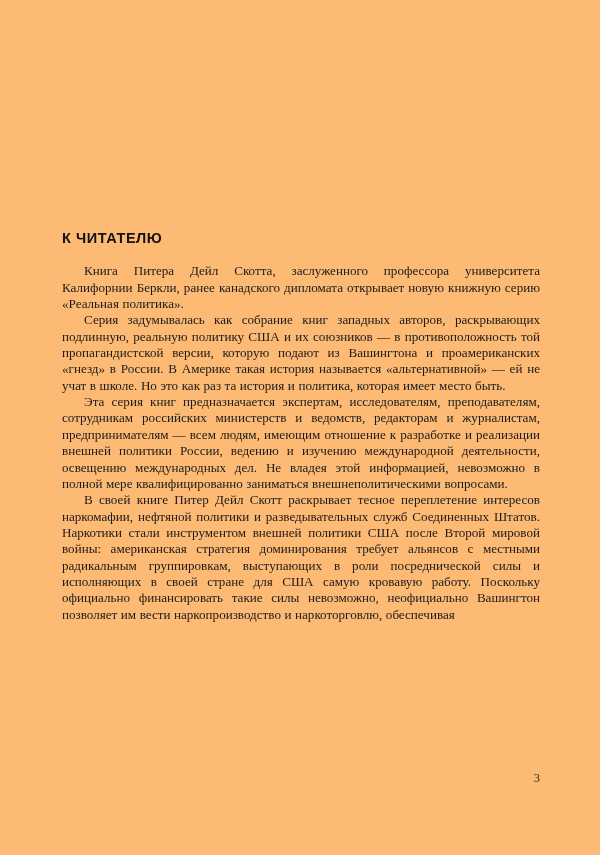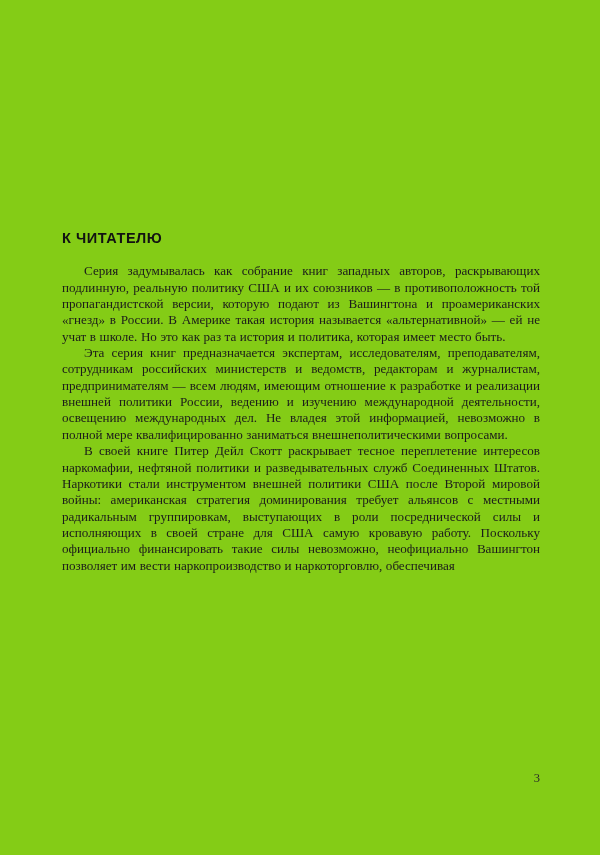--- a/index.html
+++ b/index.html
@@ -17,21 +17,21 @@
     position: relative;
     -webkit-font-smoothing: antialiased;
   }
 
   .page {
     position: absolute;
     left: 0;
     top: 0;
     width: 600px;
     height: 855px;
-    background: #84cc16;
+    background: #fdba74;
   }
 
   .text-block {
     position: absolute;
     left: 62px;
     top: 230px;
     width: 478px;
   }
 
   .chapter-heading {
@@ -72,20 +72,21 @@
 </style>
 </head>
 <body>
 
 <div class="page">
 
   <div class="text-block">
 
     <h1 class="chapter-heading">К ЧИТАТЕЛЮ</h1>
 
+    <p class="body-paragraph">Книга Питера Дейл Скотта, заслуженного профессора университета Калифорнии Беркли, ранее канадского дипломата открывает новую книжную серию «Реальная политика».</p>
 
     <p class="body-paragraph">Серия задумывалась как собрание книг западных авторов, раскрывающих подлинную, реальную политику США и их союзников — в противоположность той пропагандистской версии, которую подают из Вашингтона и проамериканских «гнезд» в России. В Америке такая история называется «альтернативной» — ей не учат в школе. Но это как раз та история и политика, которая имеет место быть.</p>
 
     <p class="body-paragraph">Эта серия книг предназначается экспертам, исследователям, преподавателям, сотрудникам российских министерств и ведомств, редакторам и журналистам, предпринимателям — всем людям, имеющим отношение к разработке и реализации внешней политики России, ведению и изучению международной деятельности, освещению международных дел. Не владея этой информацией, невозможно в полной мере квалифицированно заниматься внешнеполитическими вопросами.</p>
 
 
     <p class="body-paragraph">В своей книге Питер Дейл Скотт раскрывает тесное переплетение интересов наркомафии, нефтяной политики и разведывательных служб Соединенных Штатов. Наркотики стали инструментом внешней политики США после Второй мировой войны: американская стратегия доминирования требует альянсов с местными радикальным группировкам, выступающих в роли посреднической силы и исполняющих в своей стране для США самую кровавую работу. Поскольку официально финансировать такие силы невозможно, неофициально Вашингтон позволяет им вести наркопроизводство и наркоторговлю, обеспечивая</p>
 
   </div>
 

